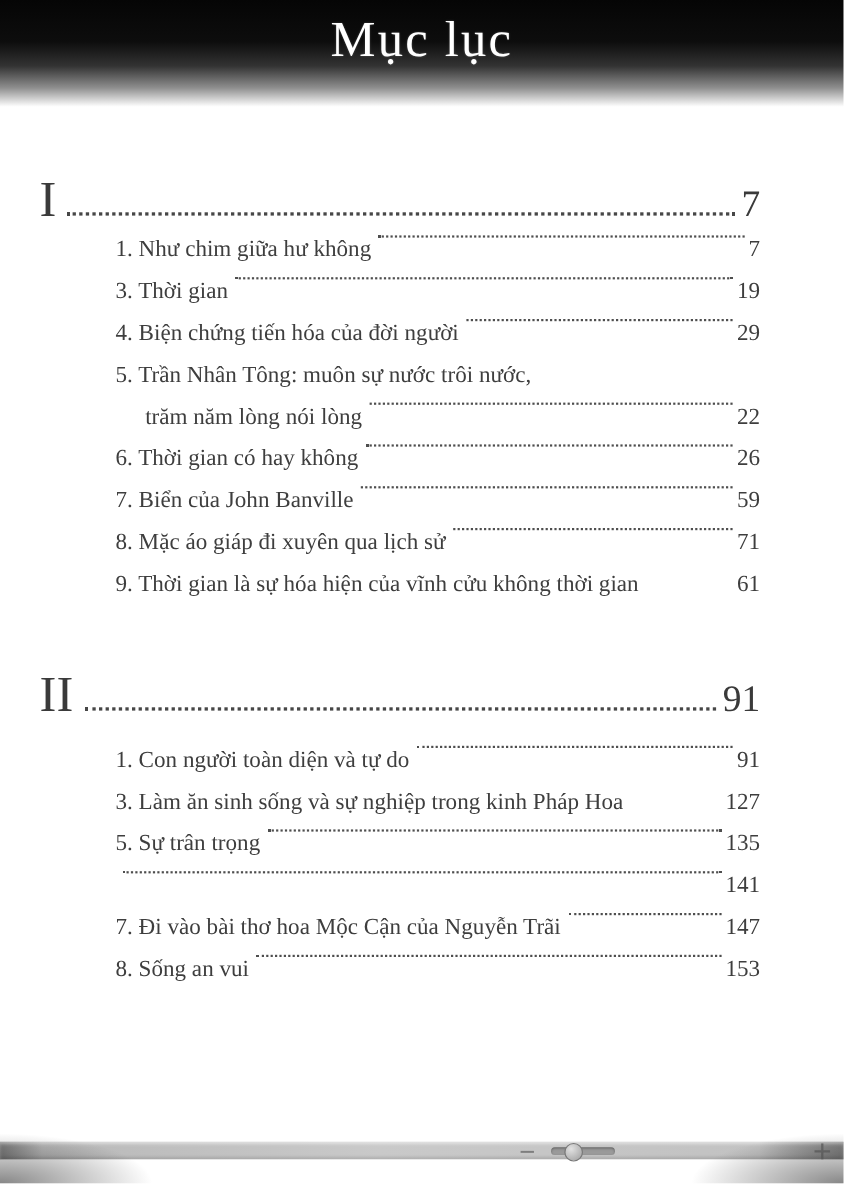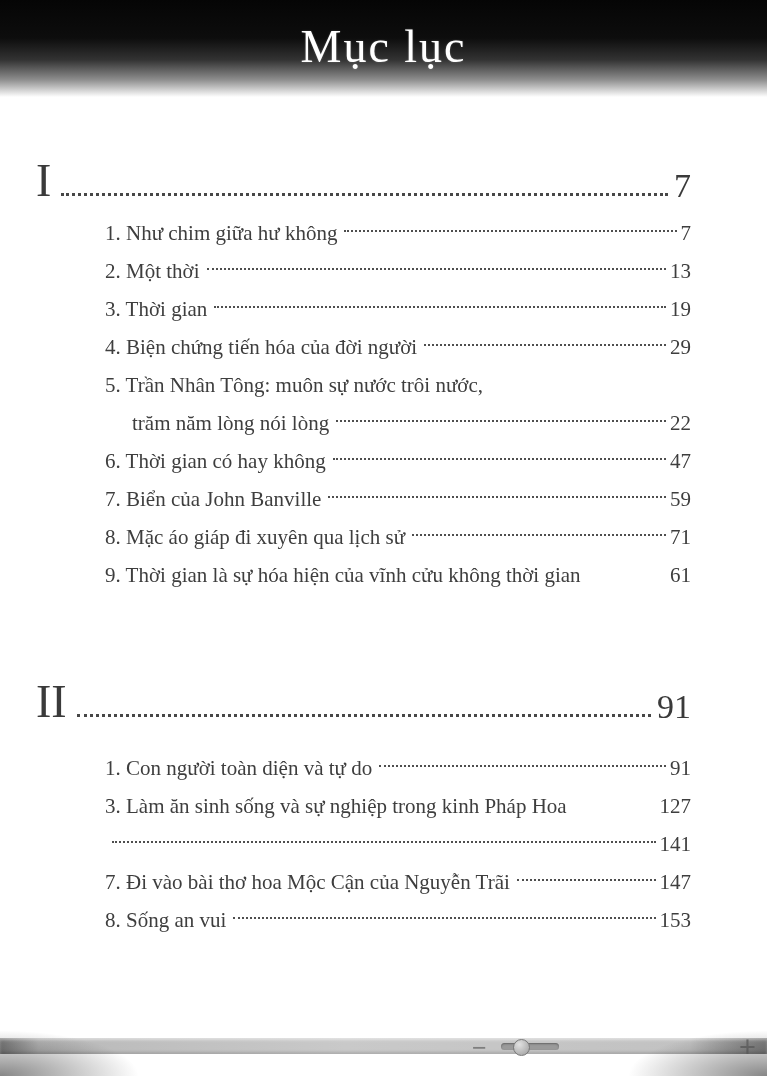--- a/index.html
+++ b/index.html
@@ -11,46 +11,46 @@
     font-family:"Liberation Serif", serif;
   }
   
   .banner{
     height:100px;
     background:linear-gradient(180deg,#050505 0%,#0d0d0d 38%,#333333 60%,#8f8f8f 80%,#ffffff 97%);
     text-align:center;
   }
   .banner h1{
     margin:0;
-    padding-top:20px;
+    padding-top:9px;
     font-size:46px;
     font-weight:normal;
     letter-spacing:2px;
     color:#ffffff;
     text-shadow:0 0 2px rgba(255,255,255,.25);
   }
   
   main{padding:48px 76px 0 36px;color:#3e3e3e;}
   .shead{
     display:flex;align-items:flex-end;
     height:56px;
   }
   .shead.s1{margin-bottom:10px;}
-  .shead.s2{margin-top:75px;margin-bottom:24px;}
+  .shead.s2{margin-top:42px;margin-bottom:24px;}
   .numeral{font-size:46px;line-height:1;color:#3a3a3a;}
   .spage{font-size:34px;line-height:1.1;color:#3a3a3a;}
   .leader{
     flex:1 1 auto;min-width:10px;
     border-bottom:2px dotted #4e4e4e;
     margin:0 4px 5px 7px;
   }
   .shead .leader{border-bottom:3px dotted #474747;margin:0 6px 8px 10px;}
   .entries{padding-left:69px;}
   .row{
-    display:flex;align-items:center;
+    display:flex;align-items:flex-start;
     height:38px;
     font-size:21px;line-height:1.15;
   }
   .row .t{white-space:nowrap;}
   .row .p{white-space:nowrap;}
   .row.nodots .leader{border-bottom:none;min-width:6px;}
   .row.cont .t{padding-left:27px;font-family:Liberation Serif, serif;}
   
   .viewer-bar{position:absolute;left:0;right:0;bottom:0;height:38px;}
   .track{
@@ -99,46 +99,41 @@
     <span class="spage">7</span>
   </div>
 
   <div class="entries">
     <div class="row">
       <span class="t">1. Như chim giữa hư không</span>
       <span class="leader"></span>
       <span class="p">7</span>
     </div>
     <div class="row">
-      <span class="t">2. Một thời</span>
-      <span class="leader"></span>
-      <span class="p">13</span>
-    </div>
-    <div class="row">
       <span class="t">3. Thời gian</span>
       <span class="leader"></span>
       <span class="p">19</span>
     </div>
     <div class="row">
       <span class="t">4. Biện chứng tiến hóa của đời người</span>
       <span class="leader"></span>
       <span class="p">29</span>
     </div>
     <div class="row">
       <span class="t">5. Trần Nhân Tông: muôn sự nước trôi nước,</span>
     </div>
     <div class="row cont">
       <span class="t">trăm năm lòng nói lòng</span>
       <span class="leader"></span>
       <span class="p">22</span>
     </div>
     <div class="row">
       <span class="t">6. Thời gian có hay không</span>
       <span class="leader"></span>
-      <span class="p">47</span>
+      <span class="p">26</span>
     </div>
     <div class="row">
       <span class="t">7. Biển của John Banville</span>
       <span class="leader"></span>
       <span class="p">59</span>
     </div>
     <div class="row">
       <span class="t">8. Mặc áo giáp đi xuyên qua lịch sử</span>
       <span class="leader"></span>
       <span class="p">71</span>
@@ -159,20 +154,25 @@
   <div class="entries">
     <div class="row">
       <span class="t">1. Con người toàn diện và tự do</span>
       <span class="leader"></span>
       <span class="p">91</span>
     </div>
     <div class="row nodots">
       <span class="t">3. Làm ăn sinh sống và sự nghiệp trong kinh Pháp Hoa</span>
       <span class="leader"></span>
       <span class="p">127</span>
+    </div>
+    <div class="row">
+      <span class="t">5. Sự trân trọng</span>
+      <span class="leader"></span>
+      <span class="p">135</span>
     </div>
     <div class="row">
       <span class="leader"></span>
       <span class="p">141</span>
     </div>
     <div class="row">
       <span class="t">7. Đi vào bài thơ hoa Mộc Cận của Nguyễn Trãi</span>
       <span class="leader"></span>
       <span class="p">147</span>
     </div>

